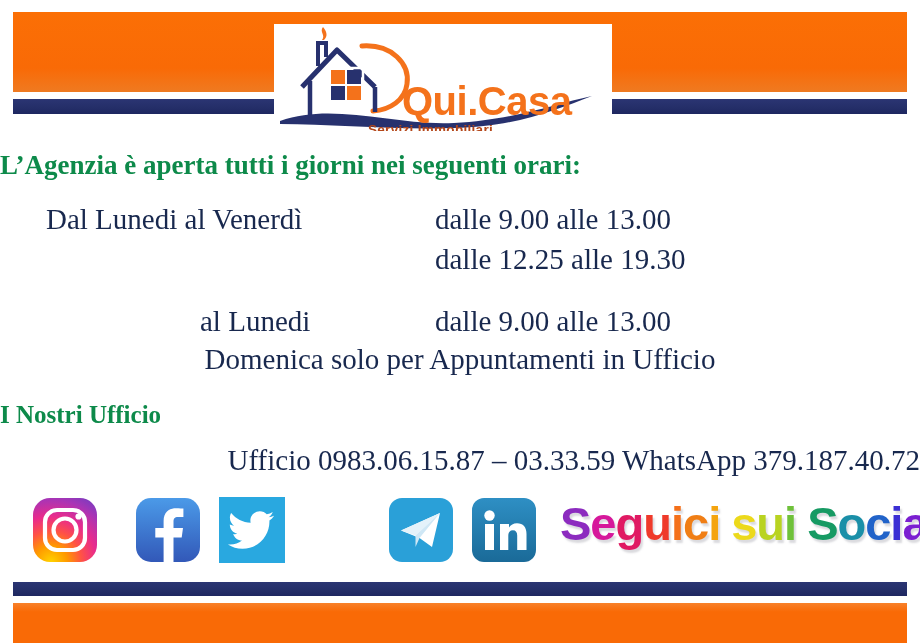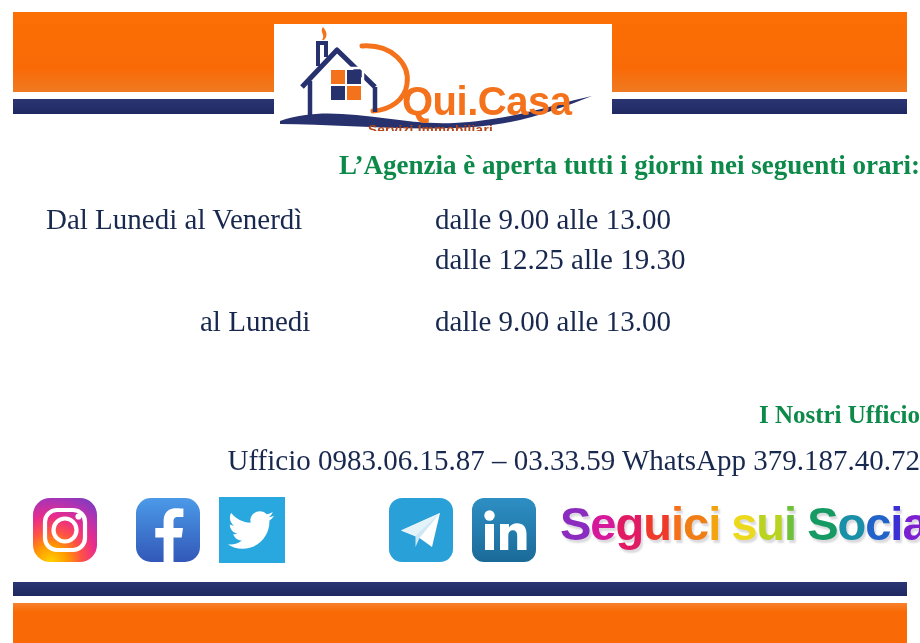--- a/index.html
+++ b/index.html
@@ -52,21 +52,21 @@
     font-family:"Liberation Sans", sans-serif;
     font-weight:bold;
     font-size:13.5px;
     color:#b4471a;
     letter-spacing:0.3px;
     white-space:nowrap;
   }
 
   
   .green-head{
-    position:absolute;left:0;width:920px;text-align:right;
+    position:absolute;left:0;width:920px;text-align:left;
     color:#0d8a4a;
     font-family:"Liberation Serif", serif;
     font-weight:bold;
     white-space:nowrap;
   }
   #head-orari{ top:150px; font-size:27px; }
   #head-contatti{ top:401px; font-size:25px; }
 
   .navy-line{
     position:absolute;
@@ -153,20 +153,21 @@
   </div>
 
   <div class="green-head" id="head-orari">L’Agenzia è aperta tutti i giorni nei seguenti orari:</div>
 
   <div class="navy-line" id="l-lunven-label">Dal Lunedi al Venerdì</div>
   <div class="navy-line" id="l-lunven-t1">dalle   9.00 alle 13.00</div>
   <div class="navy-line" id="l-lunven-t2">dalle 12.25 alle 19.30</div>
 
   <div class="navy-line" id="l-sabato-label">al Lunedi</div>
   <div class="navy-line" id="l-sabato-t1">dalle   9.00 alle 13.00</div>
+  <div class="navy-line" id="l-domenica">Domenica solo per Appuntamenti in Ufficio</div>
 
   <div class="green-head" id="head-contatti">I Nostri Ufficio</div>
   <div class="navy-line" id="l-telefoni">Ufficio  0983.06.15.87 – 03.33.59  WhatsApp 379.187.40.72</div>
 
   <div class="social-row">
 
     <div class="sicon" style="left:32px;">
       <svg viewBox="0 0 66 66">
         <defs>
           <radialGradient id="igGrad" cx="28%" cy="100%" r="115%">

